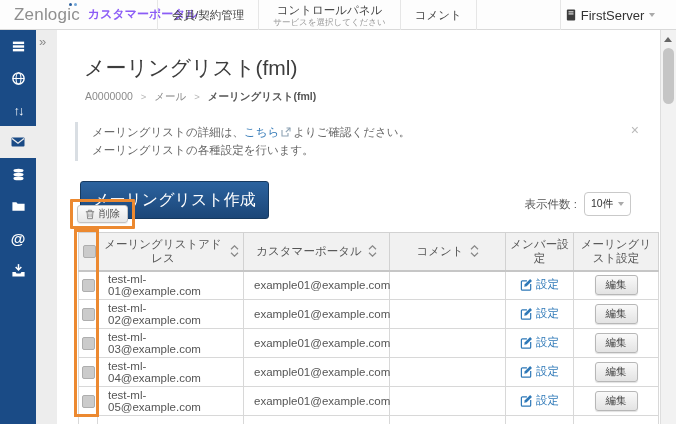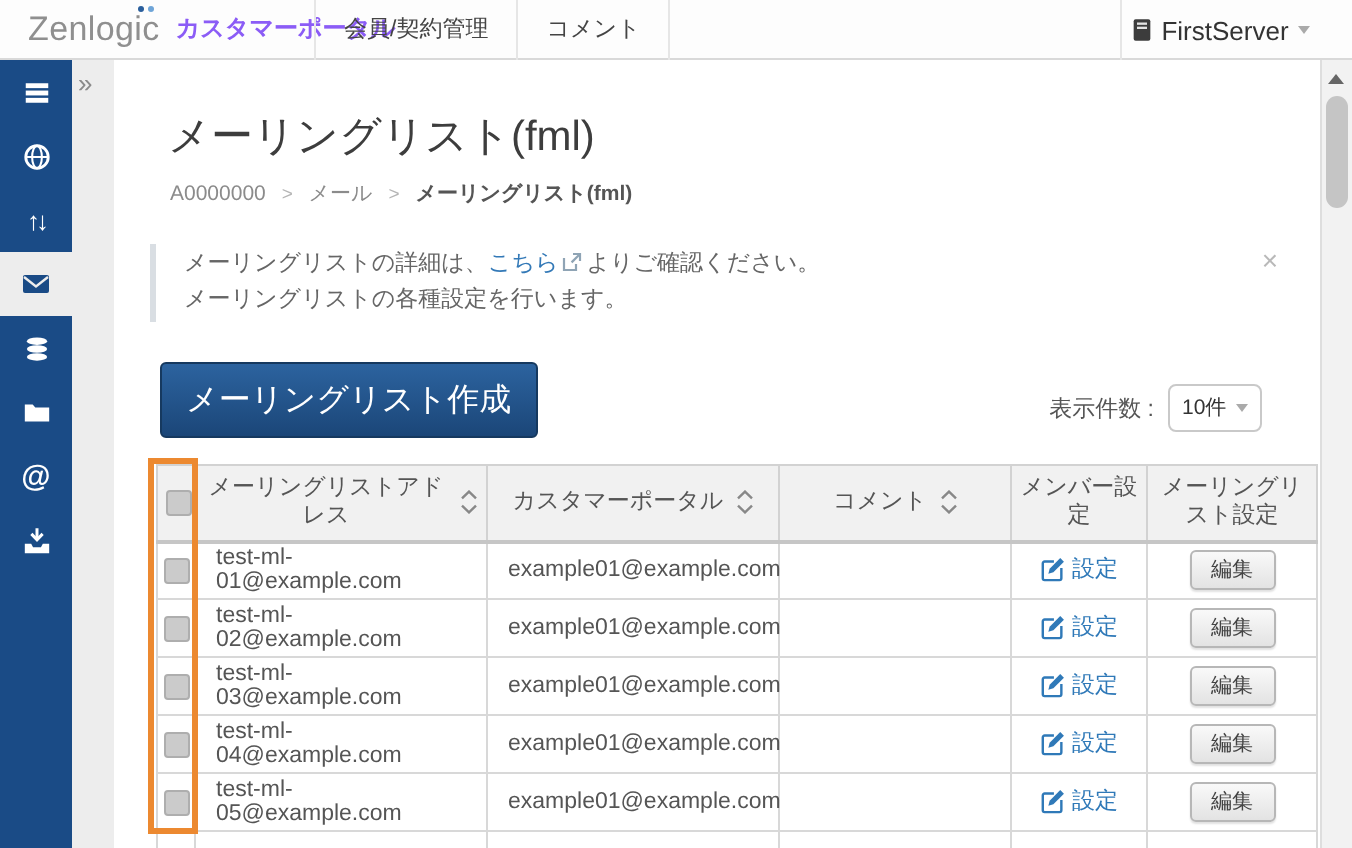--- a/index.html
+++ b/index.html
@@ -101,20 +101,24 @@
       <span class="logo-dot1"></span>
       <span class="logo-dot2"></span>
     </span>
     <span class="logo-suffix">カスタマーポータル</span>
   </div>
   <div class="topnav">
     <div class="topnav-item">
       <span class="topnav-label">会員/契約管理</span>
     </div>
     <div class="topnav-item">
+      <span class="topnav-label">コントロールパネル</span>
+      <span class="topnav-sub">サービスを選択してください</span>
+    </div>
+    <div class="topnav-item">
       <span class="topnav-label">コメント</span>
     </div>
   </div>
   <div class="account">
     <svg width="10" height="12" viewBox="0 0 12 14">
         <rect x="1" y="0.5" width="10" height="13" rx="1.2" fill="#3c3c3c"></rect>
         <rect x="3" y="2.5" width="6" height="1.4" fill="#fff" opacity="0.85"></rect>
         <rect x="3" y="5" width="6" height="1.4" fill="#fff" opacity="0.85"></rect>
       </svg>
     <span class="account-label">FirstServer</span>
@@ -191,20 +195,31 @@
             <path d="M1 3 v6 h6 V6" fill="none" stroke="#8fa4b5" stroke-width="1.1"></path>
             <path d="M5.5 1 h3.5 v3.5" fill="none" stroke="#8fa4b5" stroke-width="1.1"></path>
             <path d="M9 1 L4.8 5.2" stroke="#8fa4b5" stroke-width="1.1"></path>
           </svg></span><span>よりご確認ください。</span></div>
     <div>メーリングリストの各種設定を行います。</div>
     <span class="notice-close">×</span>
   </div>
 
   <div class="create-btn">メーリングリスト作成</div>
 
+  <div class="delete-highlight">
+    <div class="delete-btn">
+      <svg width="10" height="11" viewBox="0 0 12 13">
+          <path d="M1 3.2 h10" stroke="#777" stroke-width="1.2" fill="none"></path>
+          <path d="M4 3 V1.4 h4 V3" stroke="#777" fill="none"></path>
+          <path d="M2.5 3.5 l0.6 8 h5.8 l0.6 -8" fill="none" stroke="#777"></path>
+          <path d="M4.7 5.2 v4.5 M7.3 5.2 v4.5" stroke="#777" stroke-width="0.9"></path>
+        </svg>
+      <span>削除</span>
+    </div>
+  </div>
 
   <div class="count-wrap">
     <span class="count-label">表示件数 :</span>
     <div class="count-select">
       <span>10件</span>
       <span class="caret-down"></span>
     </div>
   </div>
 
   <table class="ml-table">

